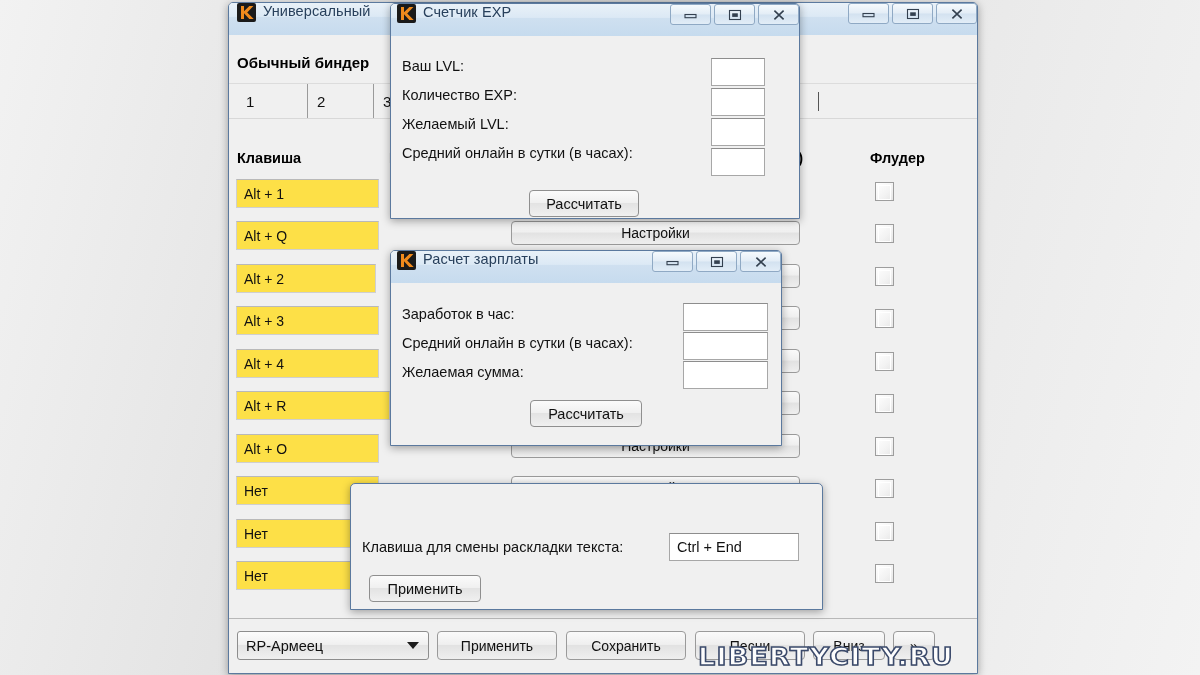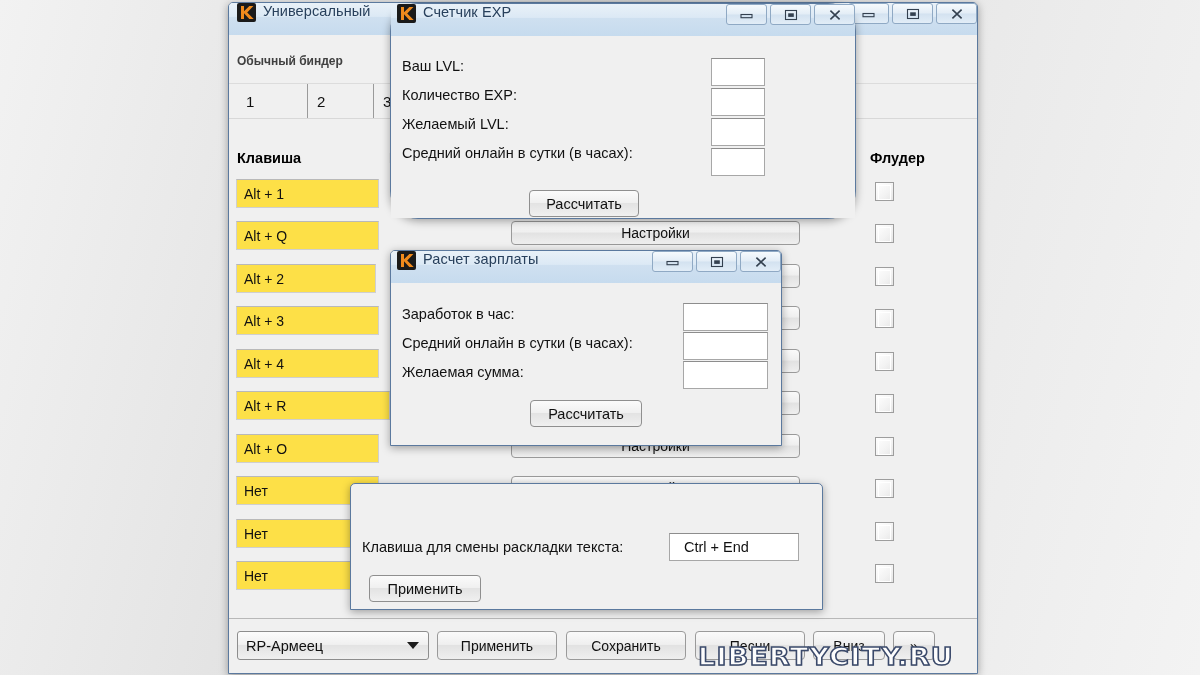--- a/index.html
+++ b/index.html
@@ -50,21 +50,21 @@
   }
   .tb-btn svg{display:block;}
   .client{position:absolute;left:0;right:0;top:32px;bottom:0;background:#f0f0f0;}
 
   
   #main-window{left:228px;top:2px;width:750px;height:672px;}
   #main-window .titlebar{padding-left:8px;}
   #main-window .client{background:#f0f0f0;}
 
   .section-title{
-    position:absolute;font-size:12px;font-weight:bold;color:#404040;
+    position:absolute;font-size:15px;font-weight:bold;color:#000000;
     white-space:nowrap;
   }
   .tabstrip{
     position:absolute;left:0;right:0;height:34px;
     border-top:1px solid #dcdcdc;border-bottom:1px solid #d8d8d8;
     background:#f0f0f0;
   }
   .tab{
     position:absolute;top:0;height:34px;display:flex;align-items:center;
     font-size:15px;color:#111;padding-left:9px;box-sizing:border-box;
@@ -115,31 +115,31 @@
     margin-left:auto;margin-right:9px;width:0;height:0;
     border-left:6px solid transparent;border-right:6px solid transparent;
     border-top:7px solid #1c1c1c;
   }
 
   
   .dlg-label{position:absolute;font-size:14.5px;color:#111;white-space:nowrap;}
   .dlg-input{
     position:absolute;box-sizing:border-box;background:#fff;
     border:1px solid #a7a7a7;border-top-color:#8d8d8d;
-    font-size:14.5px;color:#111;display:flex;align-items:center;padding-left:14px;
+    font-size:14.5px;color:#111;display:flex;align-items:center;padding-left:7px;
   }
   .dlg-btn{
     position:absolute;box-sizing:border-box;
     background:linear-gradient(180deg,#fbfbfb 0%,#f0f0f0 46%,#e3e3e3 50%,#f0f0f0 100%);
     border:1px solid #8f8f8f;border-radius:4px;
     display:flex;align-items:center;justify-content:center;
     font-size:14.5px;color:#111;white-space:nowrap;
   }
 
-  #dlg-exp{left:390px;top:3px;width:466px;height:216px;border-radius:28px;}
+  #dlg-exp{left:390px;top:3px;width:410px;height:216px;}
   #dlg-salary{left:390px;top:250px;width:392px;height:196px;}
   #dlg-layout{left:350px;top:483px;width:473px;height:127px;}
 
   
   #watermark{
     position:absolute;left:698px;top:641px;
     font-size:27px;font-weight:bold;letter-spacing:1.2px;
     font-family:"DejaVu Sans", sans-serif;
     color:#fdfdfd;
     -webkit-text-stroke:1.6px #3b4a6b;

